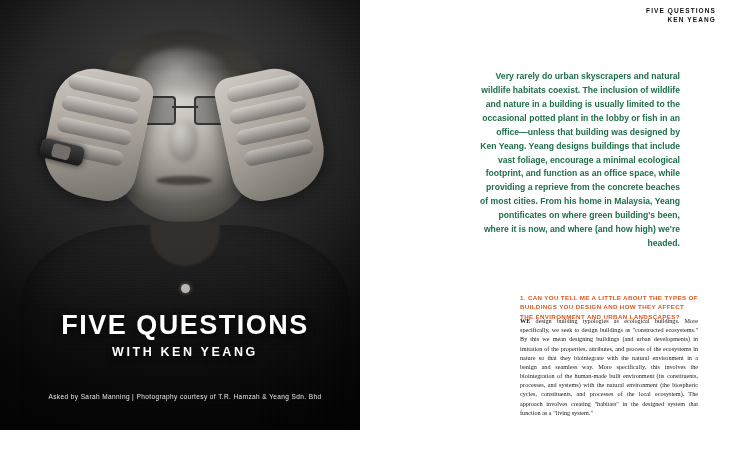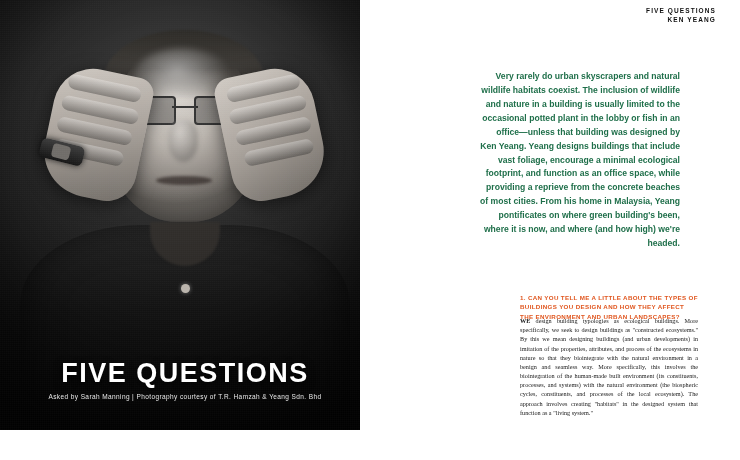--- a/index.html
+++ b/index.html
@@ -349,20 +349,21 @@
 
       <div class="watch"></div>
       <div class="collar"></div>
       <div class="button-dot"></div>
 
       <div class="photo-vignette"></div>
       <div class="grain"></div>
 
       <div class="cover-text">
         <p class="cover-title">FIVE QUESTIONS</p>
+        <p class="cover-subtitle">WITH KEN YEANG</p>
         <p class="cover-credit">Asked by Sarah Manning | Photography courtesy of T.R. Hamzah &amp; Yeang Sdn. Bhd</p>
       </div>
     </div>
   </div>
 
   <div class="right-page">
     <div class="running-head">
       <div>FIVE QUESTIONS</div>
       <div>KEN YEANG</div>
     </div>

